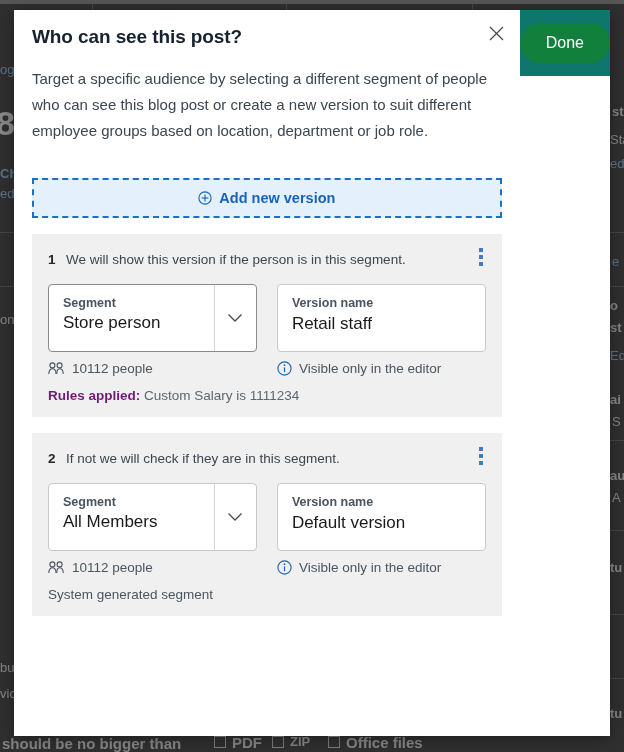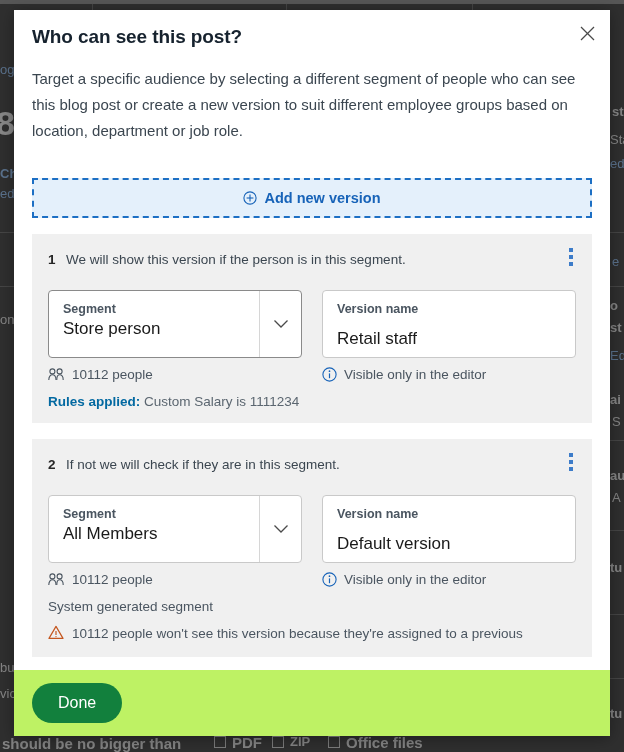--- a/index.html
+++ b/index.html
@@ -38,21 +38,21 @@
     position: absolute; width: 12px; height: 12px;
     border: 1.5px solid #9a9a9a; opacity: .7;
   }
 
   
   #modal {
     position: absolute;
     left: 14px; top: 10px;
     width: 596px; height: 726px;
     background: #ffffff;
-    display: flex; flex-direction: column;
+    display: flex; flex-direction: row;
     box-shadow: 0 2px 14px rgba(0,0,0,.35);
   }
 
   #modal-body {
     position: relative;
     flex: 1 1 auto;
     overflow: hidden;
     padding: 0;
   }
 
@@ -118,21 +118,21 @@
     width: 18px; height: 22px;
     display: flex; flex-direction: column;
     align-items: center; justify-content: center; gap: 3px;
     cursor: pointer;
   }
   .kebab i { width: 4px; height: 4px; background: #3d7cc9; display:block; }
 
   .fields {
     display: flex; gap: 20px; margin-top: 14px;
   }
-  .field-col { width: 260px; margin-top: 6px; }
+  .field-col { width: 260px; }
 
   .select-box {
     height: 68px;
     background: #fff;
     border: 1px solid #8a8a8a;
     border-radius: 4px;
     display: flex; align-items: stretch;
     cursor: pointer;
   }
   .select-box.light { border-color: #c9c9c9; }
@@ -147,51 +147,50 @@
     border-left: 1px solid #d6d6d6;
     display: flex; align-items: center; justify-content: center;
     color: #4a4a4a;
   }
   .text-box {
     height: 68px;
     background: #fff;
     border: 1px solid #c9c9c9;
     border-radius: 4px;
     padding: 11px 16px 0 14px;
-    display: flex; flex-direction: column; gap: 13px;
+    display: flex; flex-direction: column; gap: 4px;
     cursor: text;
   }
   .f-label { font-size: 12.5px; font-weight: bold; color: #4a5560; }
   .f-value { font-size: 17px; color: #1a1a1a; }
 
   .meta-row {
     display: flex; gap: 20px; margin-top: 9px; justify-content: space-between;
   }
   .meta-col { width: 260px; display: flex; align-items: center; gap: 7px; }
   .meta-text { font-size: 13.5px; color: #4a5560; }
 
   .rules-line {
     margin-top: 12px; font-size: 13.5px; color: #5b6670;
   }
-  .rules-line b { color: #0369a1; }
+  .rules-line b { color: #701a75; }
 
   .sys-line { margin-top: 12px; font-size: 13.5px; color: #4a5560; }
 
   .warn-line {
     margin-top: 11px; display: flex; align-items: flex-start; gap: 8px;
     font-size: 13.5px; color: #4a5560; line-height: 18px;
   }
 
   
   #modal-footer {
     flex: 0 0 auto;
     height: 66px;
-    background: #bef264;
+    background: #0f766e;
     display: flex; align-items: center;
-    padding-left: 18px;
   }
   .done-btn {
     background: #12803d;
     color: #fff;
     border: none;
     border-radius: 22px;
     height: 40px;
     padding: 0 26px;
     font-size: 16px;
     font-family: "Liberation Sans", sans-serif;
@@ -390,30 +389,20 @@
               <circle cx="7.5" cy="4.2" r="0.85" fill="#1763b8"></circle>
               <line x1="7.5" y1="6.4" x2="7.5" y2="11.2" stroke="#1763b8" stroke-width="1.2"></line>
             </svg>
           </span>
           <span class="meta-text">Visible only in the editor</span>
         </div>
       </div>
 
       <div class="sys-line">System generated segment</div>
 
-      <div class="warn-line">
-        <span class="ico">
-          <svg width="16" height="15" viewBox="0 0 16 15" aria-hidden="true">
-            <path d="M8 1.4 L15 13.4 L1 13.4 Z" fill="none" stroke="#c4561e" stroke-width="1.2" stroke-linejoin="round"></path>
-            <line x1="8" y1="6" x2="8" y2="10" stroke="#c4561e" stroke-width="1.2"></line>
-            <circle cx="8" cy="11.6" r="0.65" fill="#c4561e"></circle>
-          </svg>
-        </span>
-        <span>10112 people won't see this version because they're assigned to a previous</span>
-      </div>
     </div>
 
   </div>
 
   <div id="modal-footer">
     <button class="done-btn">Done</button>
   </div>
 </div>
 
 </body></html>

